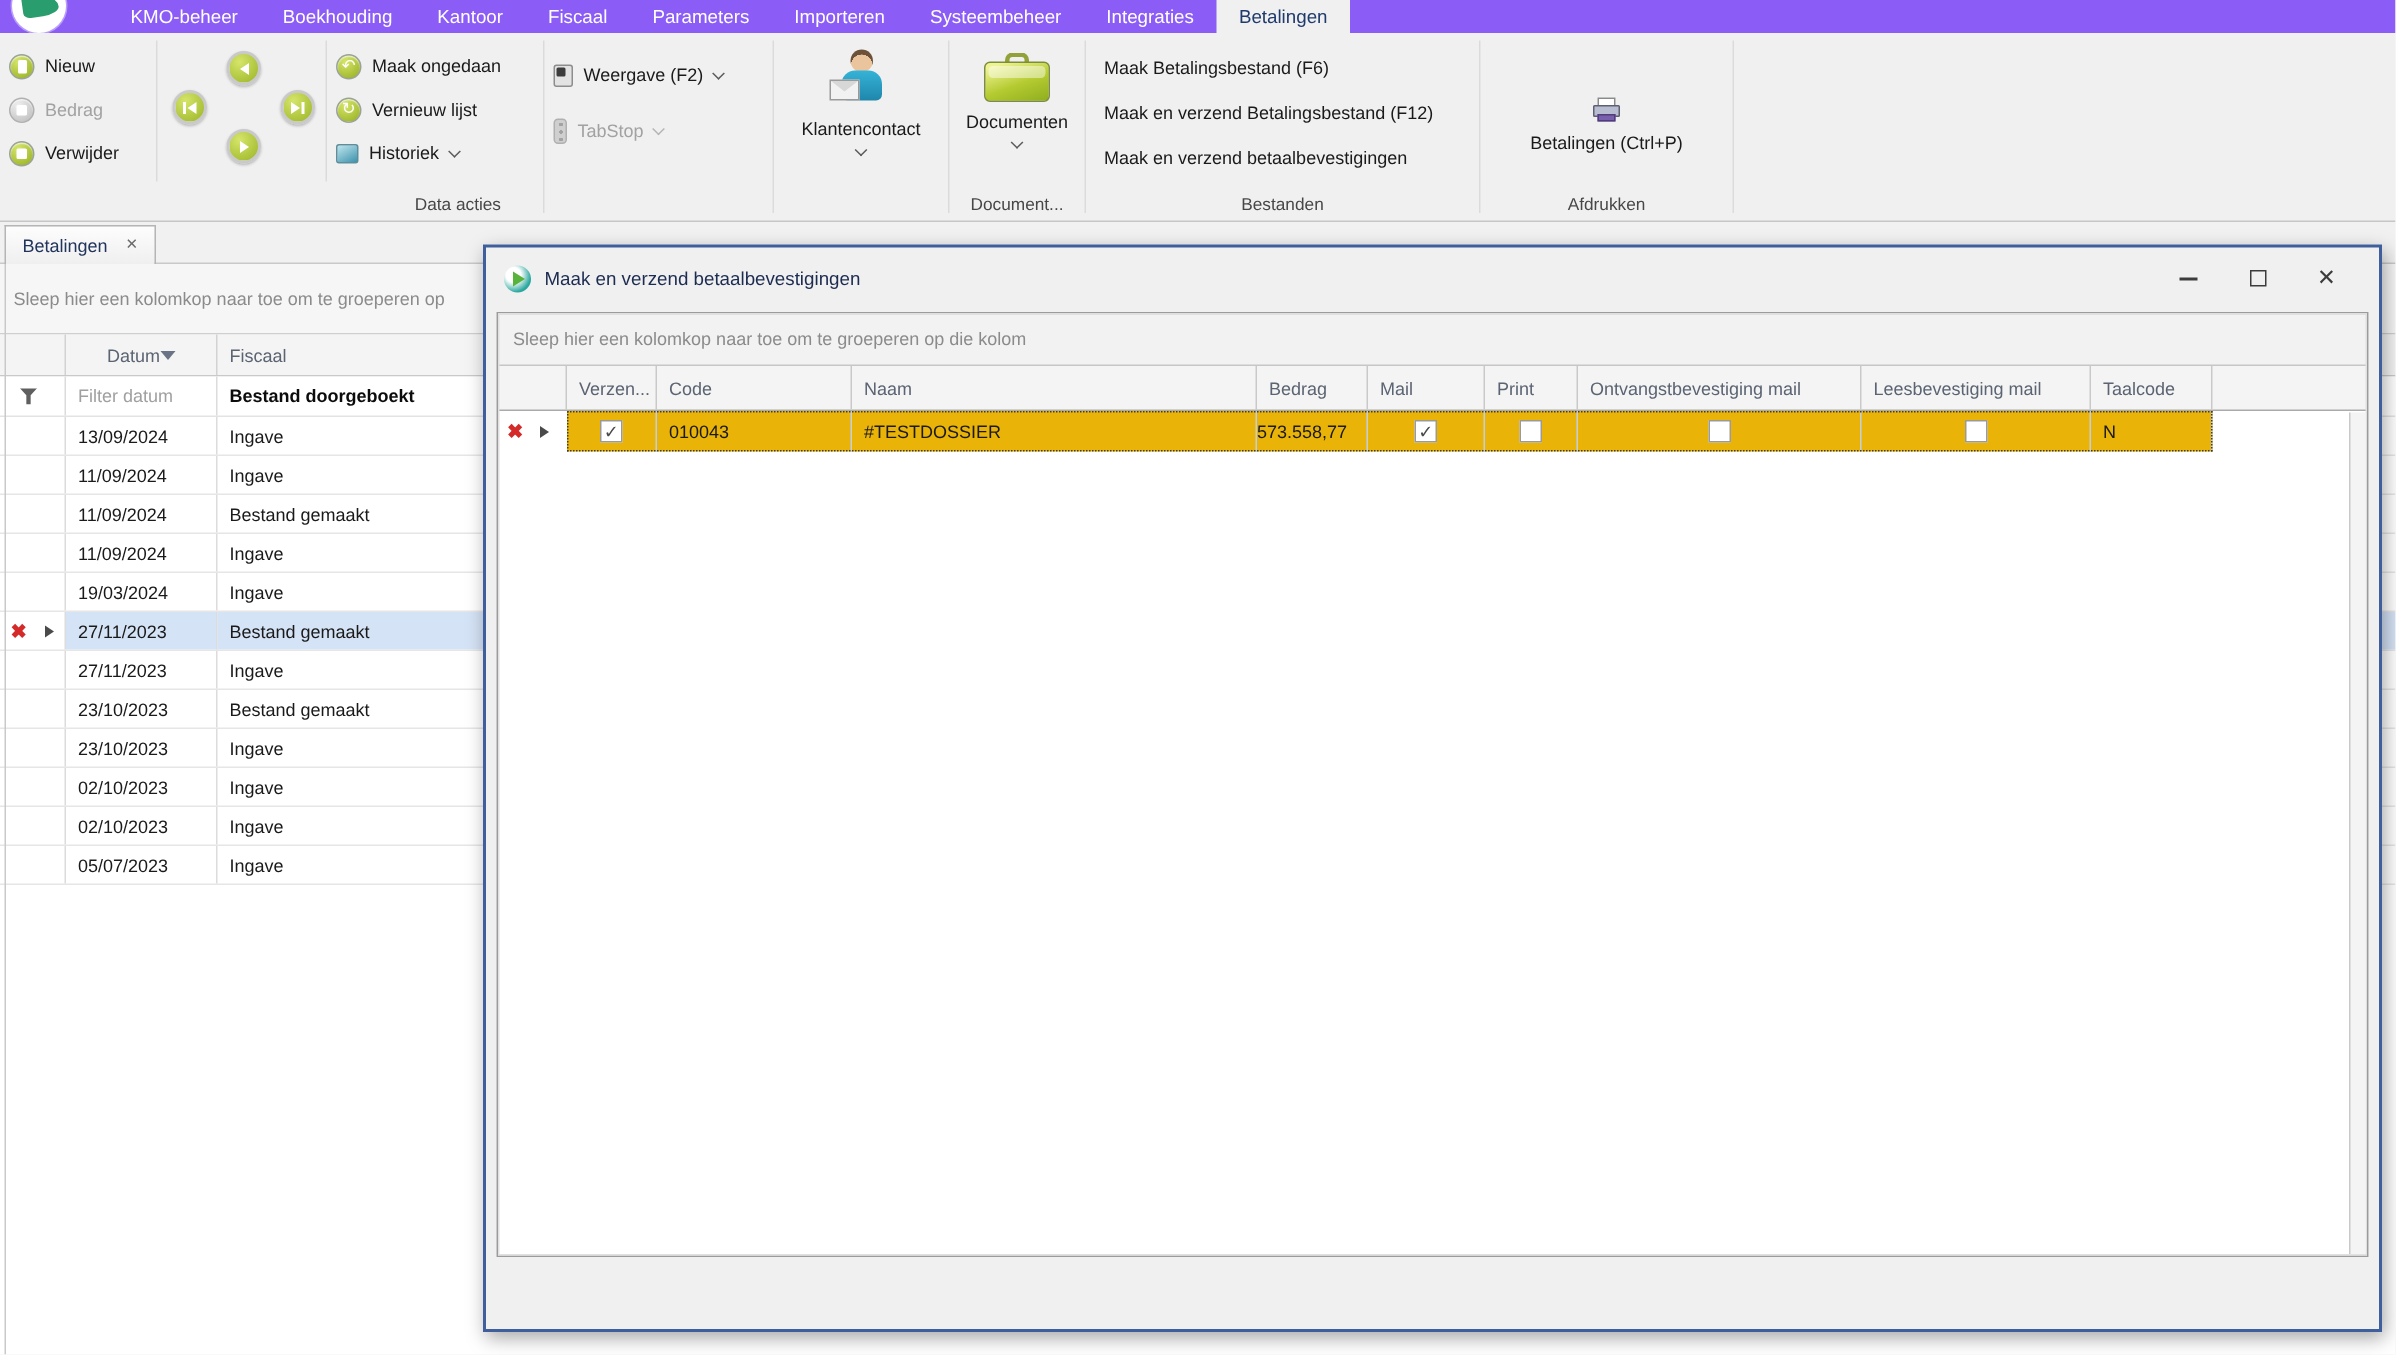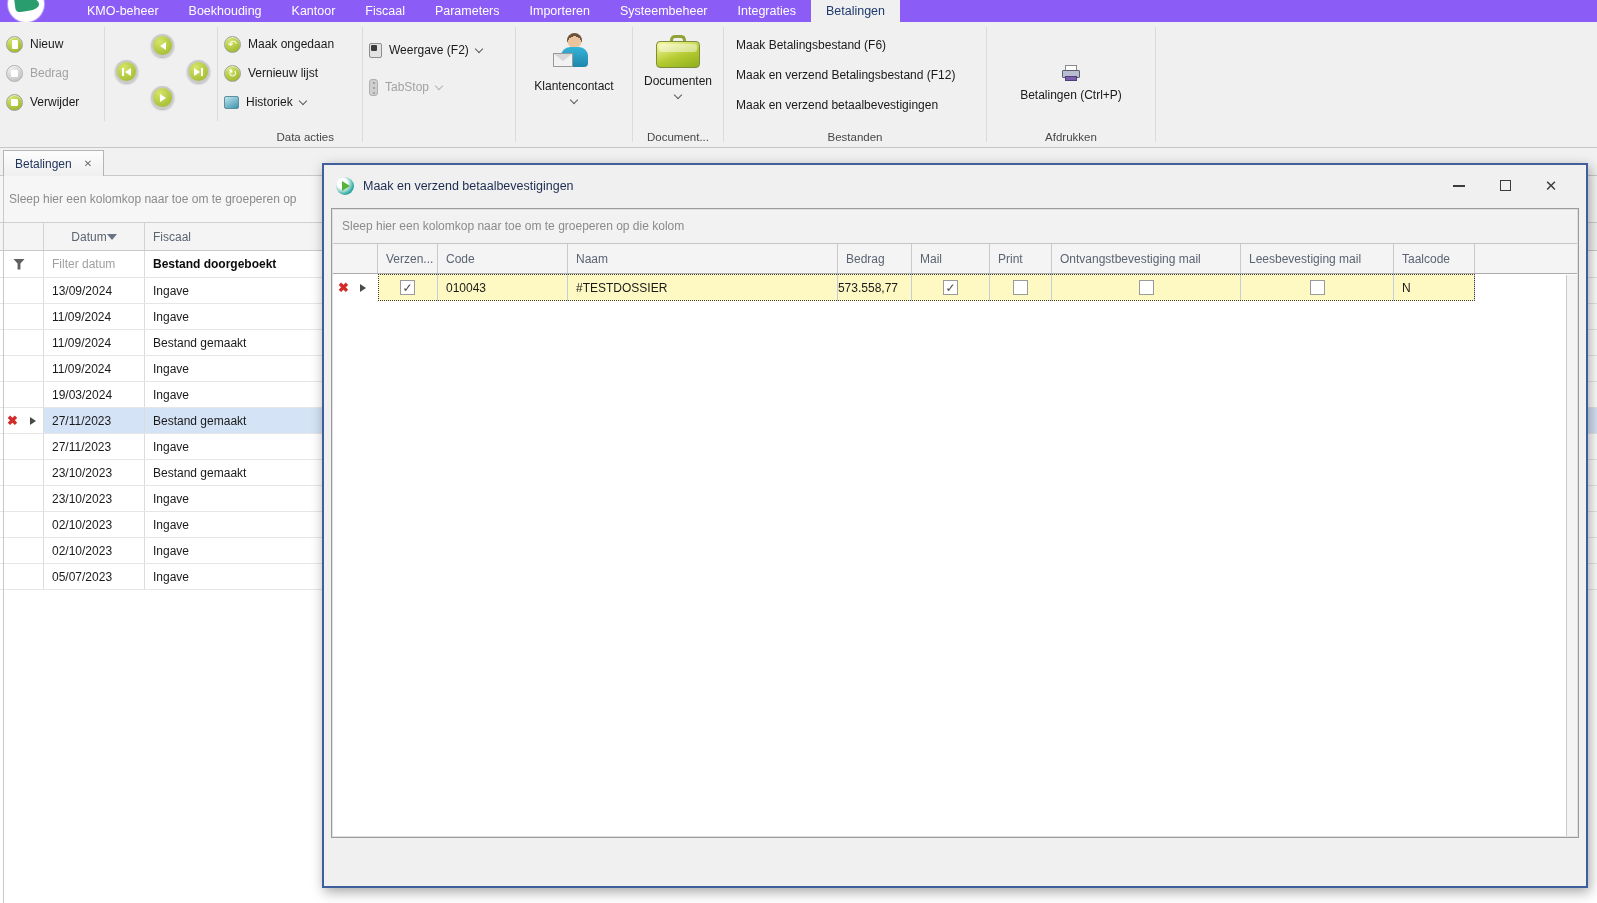--- a/index.html
+++ b/index.html
@@ -157,21 +157,21 @@
     background:#fff; border:1px solid #9b9b9b; outline:1px solid #e0e0e0; outline-offset:-2px; }
   .dlg-hint { height:35px; background:#f2f2f2; border-bottom:1px solid #c6c6c6;
     display:flex; align-items:center; padding-left:10px; color:#8b8b8b; }
   .dlg-header { height:30px; display:flex; background:#f4f4f4; border-bottom:1px solid #ababab; color:#5b6472; }
   .dlg-header .hc { display:flex; align-items:center; padding-left:8px; border-right:1px solid #c9c9c9; overflow:hidden; white-space:nowrap; }
   .dlg-header .hc:last-child { border-right:none; flex:1; }
   .dlg-row { height:27px; display:flex; background:#fff; }
   .dlg-ind { width:46px; position:relative; display:flex; align-items:center; }
   .dlg-ind .del-x { display:block; left:6px; }
   .dlg-ind .cur-arrow { display:block; left:28px; }
-  .dlg-row-sel { display:flex; background:#fef9c3; outline:1px dotted #3c3c3c; outline-offset:-1px; }
+  .dlg-row-sel { display:flex; background:#eab308; outline:1px dotted #3c3c3c; outline-offset:-1px; }
   .dlg-row-sel .dc { display:flex; align-items:center; border-right:1px solid #c3cfdf; overflow:hidden; }
   .dc.txt { padding-left:8px; }
   .dc.num { justify-content:flex-end; padding-right:13px; }
   .dc.ctr { justify-content:center; }
   .cb { width:15px; height:15px; background:#fff; border:1px solid #9a9a9a;
     display:flex; align-items:center; justify-content:center; color:#4a4a4a; font-size:12px; line-height:1; }
   .cb::after { content:""; }
   .cb.checked::after { content:"\2713"; }
   .dlg-scroll { position:absolute; right:1px; top:66px; bottom:1px; width:11px;
     background:#f4f4f4; border-left:1px solid #c9c9c9; }

